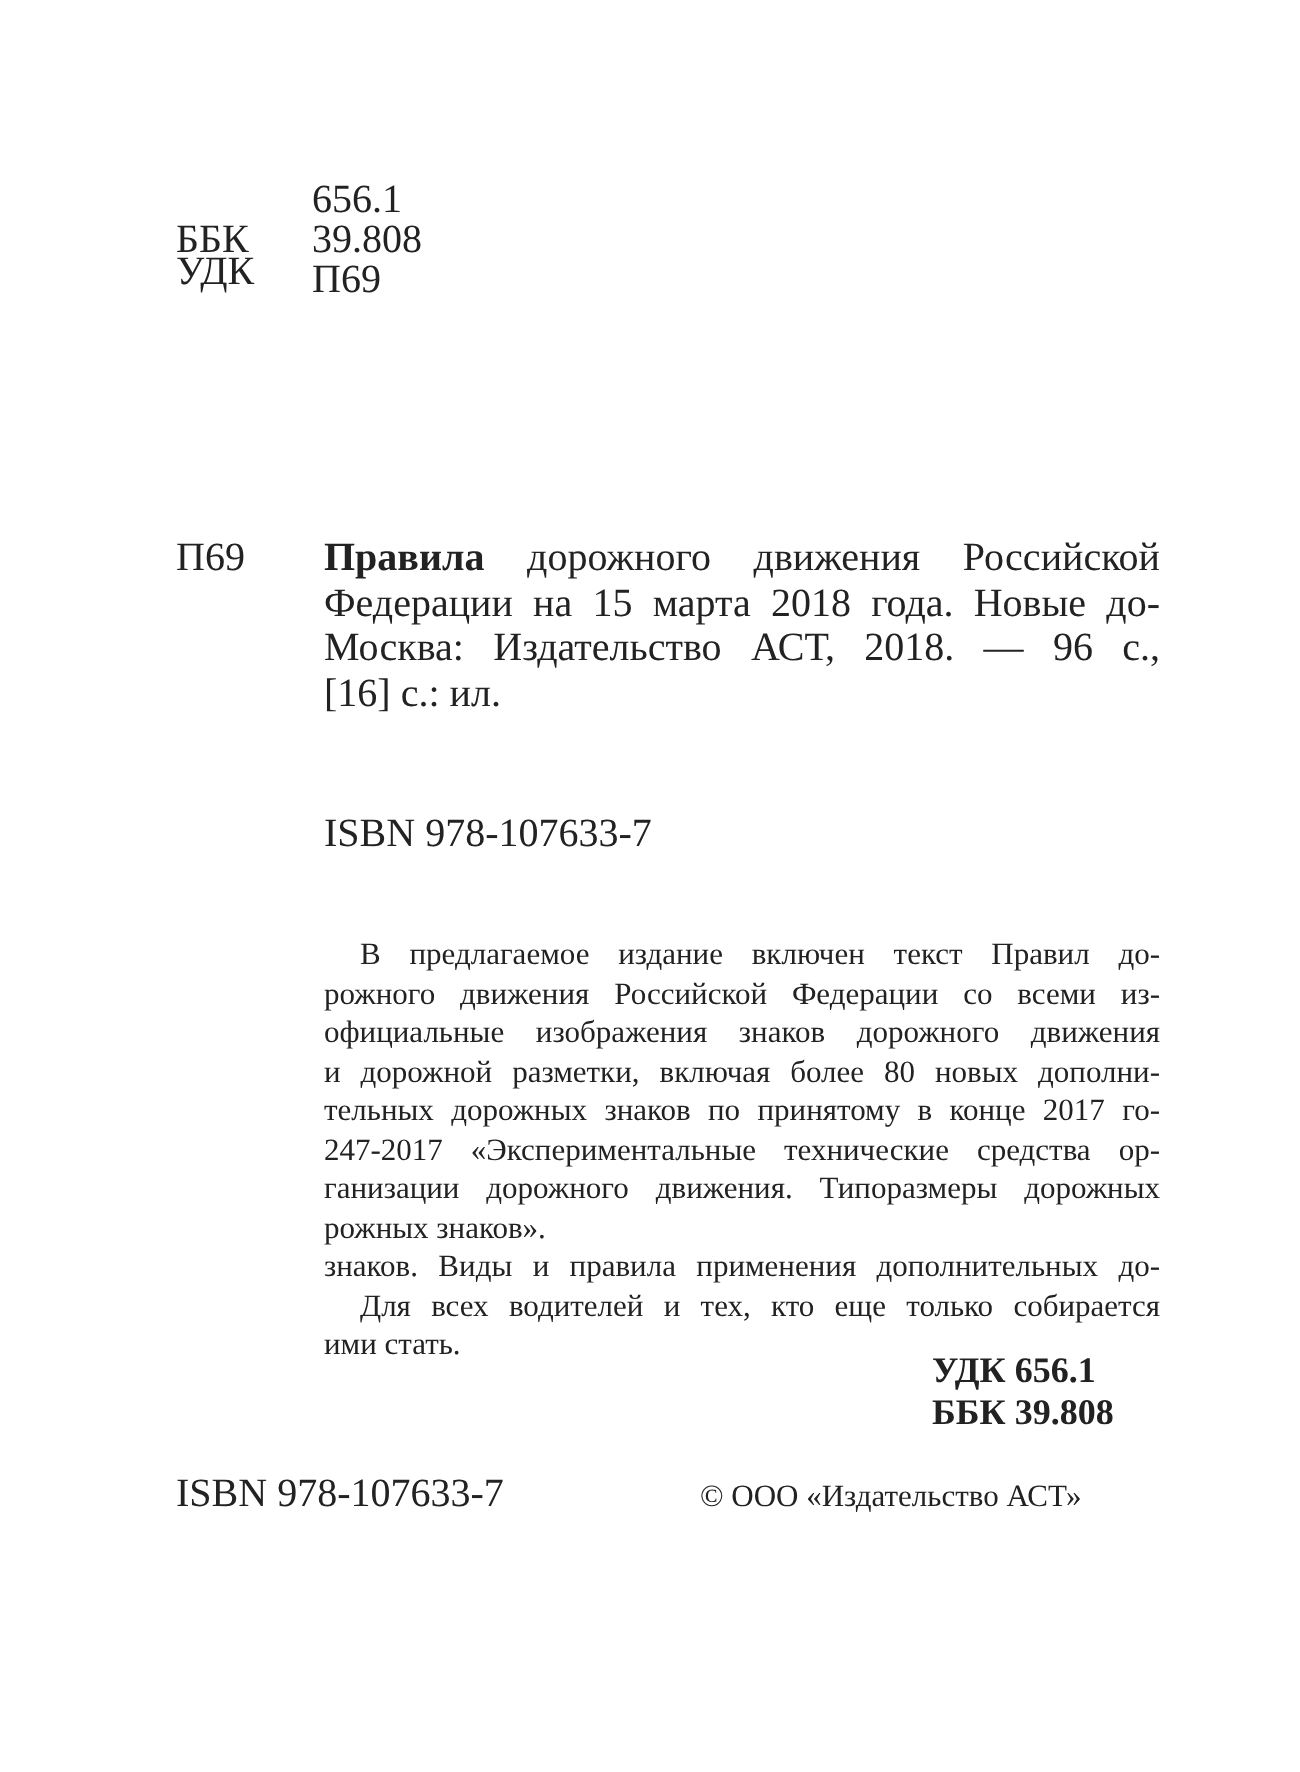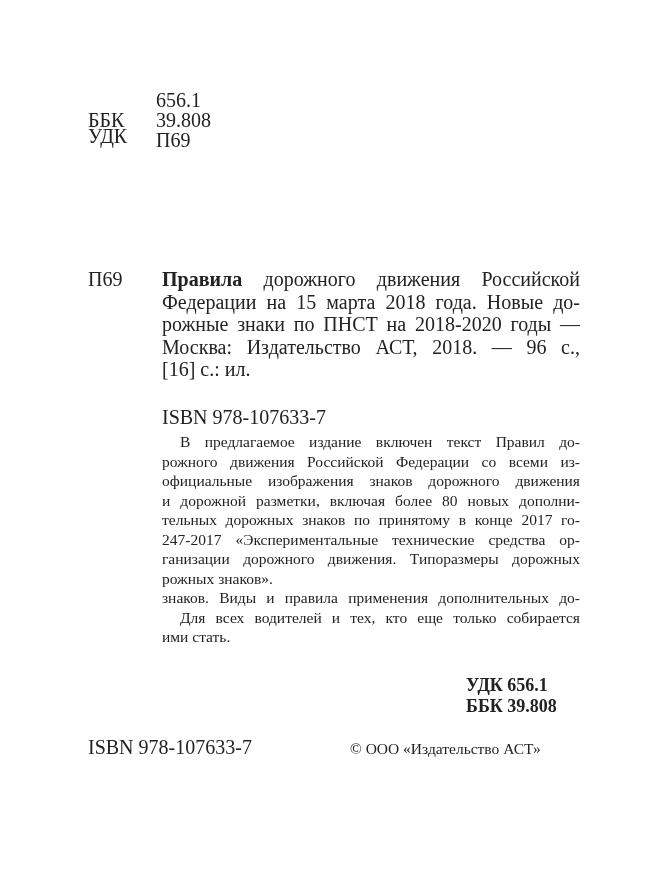--- a/index.html
+++ b/index.html
@@ -23,29 +23,28 @@
 <div class="abs big cls-label" style="top:90px;margin-top:36px;">УДК</div>
 <div class="abs big cls-val" style="top:90px;">656.1</div>
 <div class="abs big cls-label" style="top:110px;text-align:right;">ББК</div>
 <div class="abs big cls-val" style="top:110px;">39.808</div>
 <div class="abs big cls-val" style="top:130px;">П69</div>
 
 <div class="abs big" style="left:88px; top:269px;">П69</div>
 <div class="entry" style="top:268px;">
   <span class="line" style="padding-left:0;"><b>Правила</b><span> дорожного движения Российской</span></span>
   <span class="line">Федерации на 15 марта 2018 года. Новые до-</span>
-  <span class="line">рожные знаки по ПНСТ на 2018-2020 годы —</span>
   <span class="line">Москва: Издательство АСТ, 2018. — 96 с.,</span>
   <span class="line last">[16] с.: ил.</span>
 </div>
 
 <div class="abs big" style="left:162px; top:407px;">ISBN 978-107633-7</div>
 
 <div class="body-text" style="top:432px;">
-  <span class="line" style="padding-left:18px;">В предлагаемое издание включен текст Правил до-</span>
+  <span class="line" style="padding-left:18px;margin-top:36px;">В предлагаемое издание включен текст Правил до-</span>
   <span class="line">рожного движения Российской Федерации со всеми из-</span>
   <span class="line">официальные изображения знаков дорожного движения</span>
   <span class="line">и дорожной разметки, включая более 80 новых дополни-</span>
   <span class="line">тельных дорожных знаков по принятому в конце 2017 го-</span>
   <span class="line">247-2017  «Экспериментальные технические средства ор-</span>
   <span class="line">ганизации дорожного движения. Типоразмеры дорожных</span>
   <span class="line last">рожных знаков».</span>
   <span class="line">знаков. Виды и правила применения дополнительных до-</span>
   <span class="line" style="padding-left:18px;">Для всех водителей и тех, кто еще только собирается</span>
   <span class="line last">ими стать.</span>

